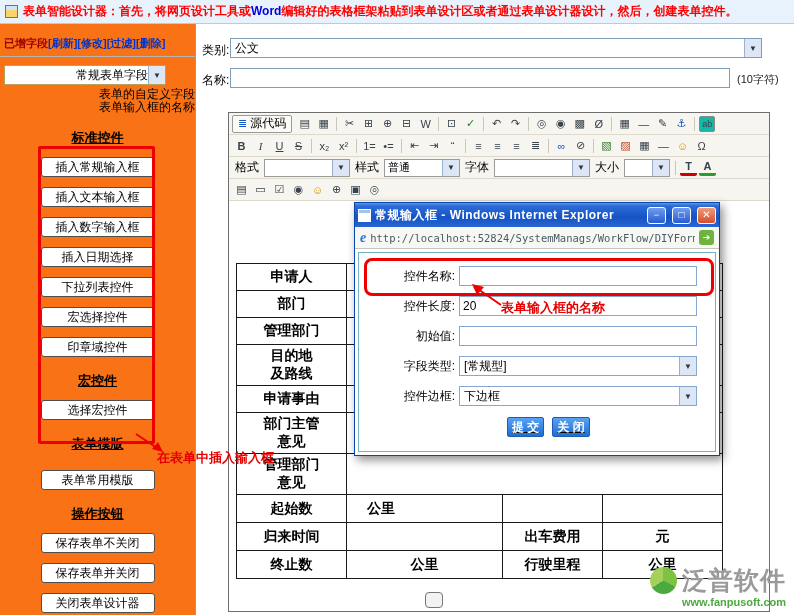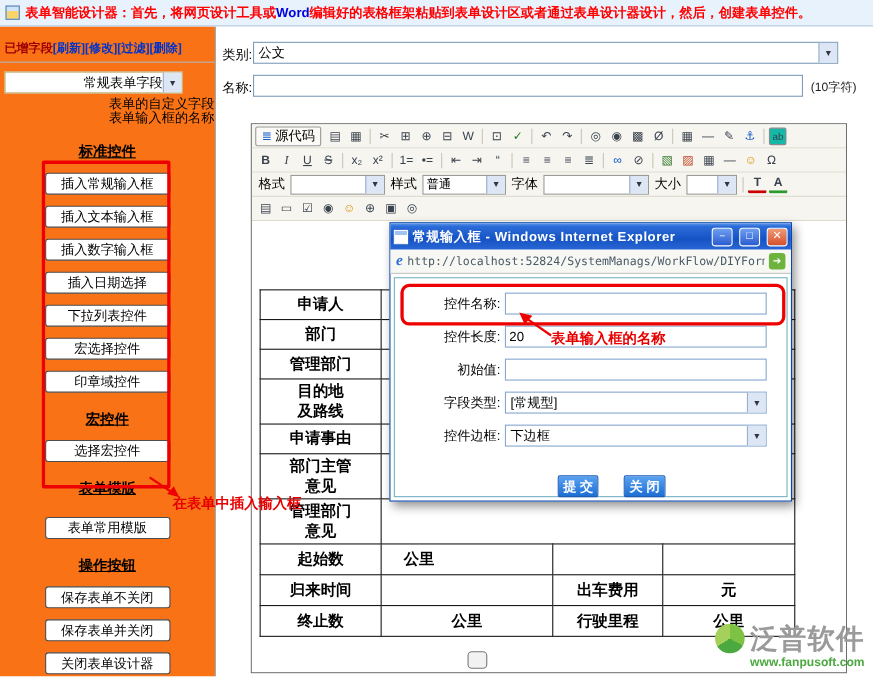--- a/index.html
+++ b/index.html
@@ -121,21 +121,21 @@
                    border:1px solid #74b2c4; background:#fff; padding-top:8px; }
   .m-row { display:flex; align-items:center; height:30px; position:relative; z-index:2; }
   .m-label { width:96px; text-align:right; font-size:12px; }
   .m-input { width:238px; height:20px; border:1px solid #86a7cf; margin-left:4px;
              font:12px "Liberation Sans","DejaVu Sans",sans-serif; padding:0 3px; }
   .m-select { width:238px; height:20px; border:1px solid #86a7cf; margin-left:4px;
               display:flex; align-items:center; justify-content:space-between;
               padding-left:4px; font-size:12px; background:#fff; cursor:pointer; }
   .highlight-box { position:absolute; left:5px; top:5px; width:350px; height:38px;
                    border:3px solid #ee0000; border-radius:8px; z-index:3; pointer-events:none; }
-  .m-buttons { margin-top:21px; padding-left:148px; display:flex; gap:23px; }
+  .m-buttons { margin-top:6px; padding-left:148px; display:flex; gap:8px;text-decoration:underline; }
   .m-btn { min-width:36px; height:20px; background:linear-gradient(#5aa2f2,#1d6fd4);
            border:1px solid #1b5cb4; color:#fff; font-size:12px; font-weight:bold;
            border-radius:2px; text-align:center; padding:0 4px; cursor:pointer;
            font-family:inherit; }
   .modal-annotation { position:absolute; left:142px; top:46px; color:#e80000; font-weight:bold;
                       font-size:13px; z-index:6; white-space:nowrap; }
   .modal-arrow { position:absolute; left:104px; top:28px; z-index:6; pointer-events:none; }
 
   
   .ratio-text { position:absolute; left:336px; top:624px; font-size:16px; font-weight:bold; z-index:10; }

